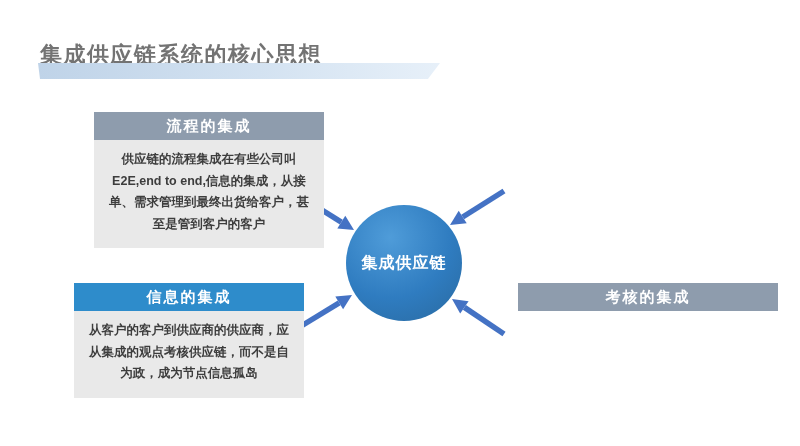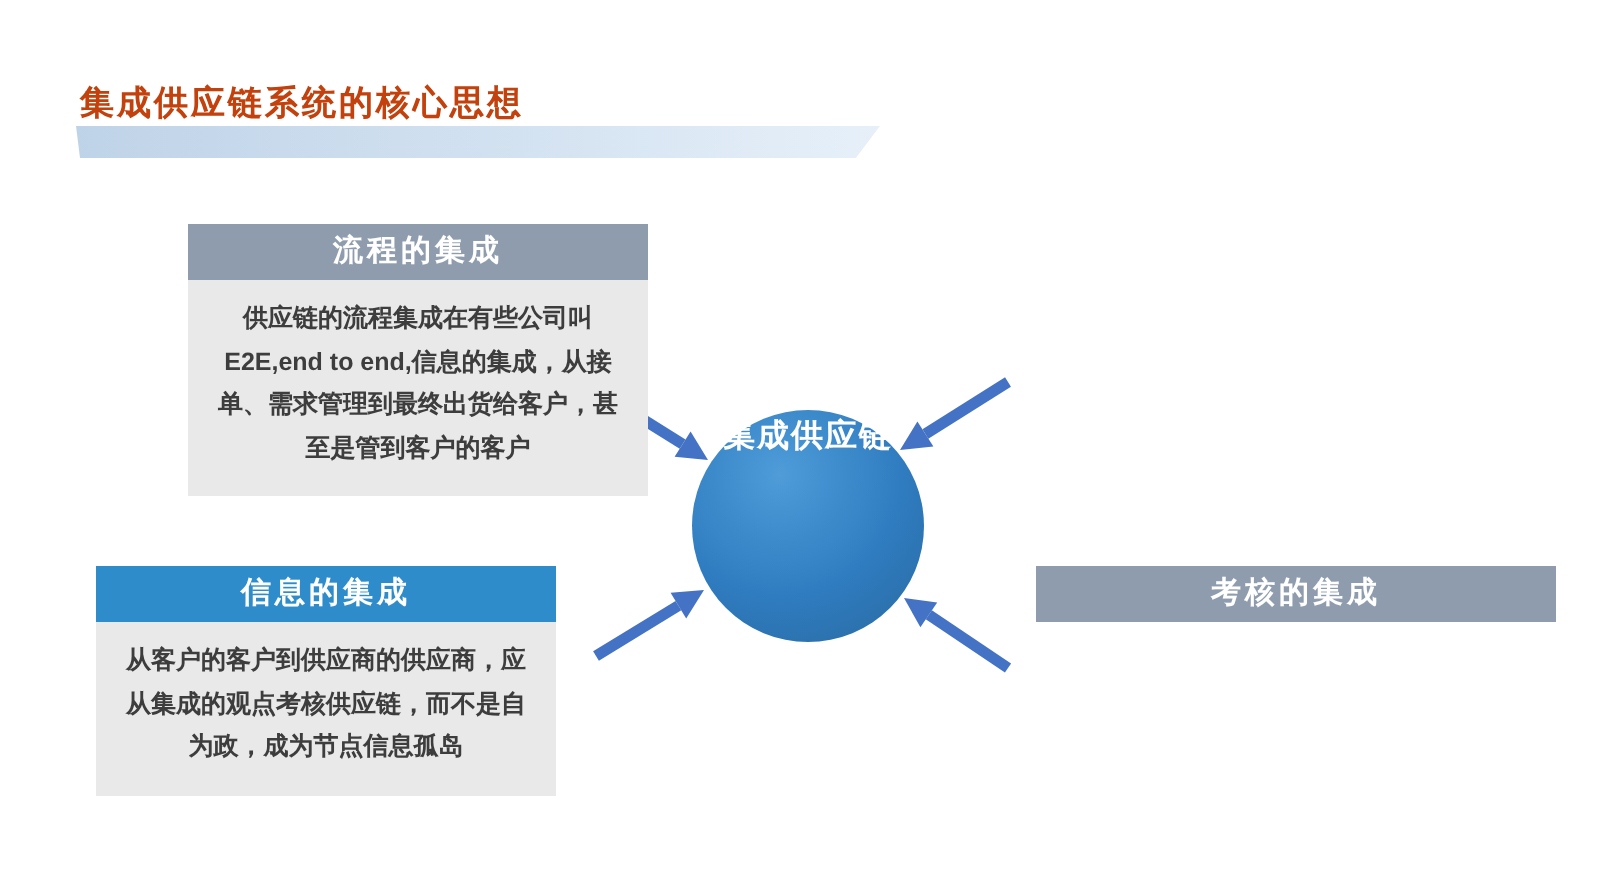--- a/index.html
+++ b/index.html
@@ -10,41 +10,41 @@
     width: 800px;
     height: 446px;
     background: #ffffff;
     overflow: hidden;
   }
 
   .page-title {
     position: absolute;
     left: 40px;
     top: 40px;
-    font-size: 17px;
+    font-size: 22px;
     font-weight: bold;
-    color: #c2410c;
+    color: #737373;
     letter-spacing: 1.5px;
     white-space: nowrap;
   }
 
   .title-bar {
     position: absolute;
     left: 38px;
     top: 63px;
     width: 402px;
     height: 16px;
     background: linear-gradient(90deg, var(--title_bar, #bfd3e8) 0%, #d3e2f1 55%, #e7f0f9 100%);
     clip-path: polygon(0 0, 100% 0, 97% 100%, 0.5% 100%);
   }
 
   .card { position: absolute; width: 230px; }
   .card-tl { left: 65px;  top: 112px; margin-left: 29px; }
   .card-tr { left: 503px; top: 112px; width: 232px; }
-  .card-bl { left: 48px;  top: 283px; }
+  .card-bl { left: 74px;  top: 283px; }
   .card-br { left: 518px; top: 283px; width: 260px; }
 
   .card-header {
     height: 28px;
     line-height: 28px;
     text-align: center;
     color: #ffffff;
     font-weight: bold;
     font-size: 15px;
     letter-spacing: 2px;
@@ -66,20 +66,21 @@
     position: absolute;
     left: 346px;
     top: 205px;
     width: 116px;
     height: 116px;
     border-radius: 50%;
     background: radial-gradient(circle at 38% 28%, #4f9cd9 0%, var(--circle_blue, #2f7cc0) 55%, #29699f 100%);
     display: flex;
     flex-direction: column;
     align-items: center;
+    justify-content: center;
     color: #ffffff;
     font-weight: bold;
     font-size: 16px;
     line-height: 1.8;
     letter-spacing: 1px;
     text-align: center;
   }
 
   .arrows {
     position: absolute;

